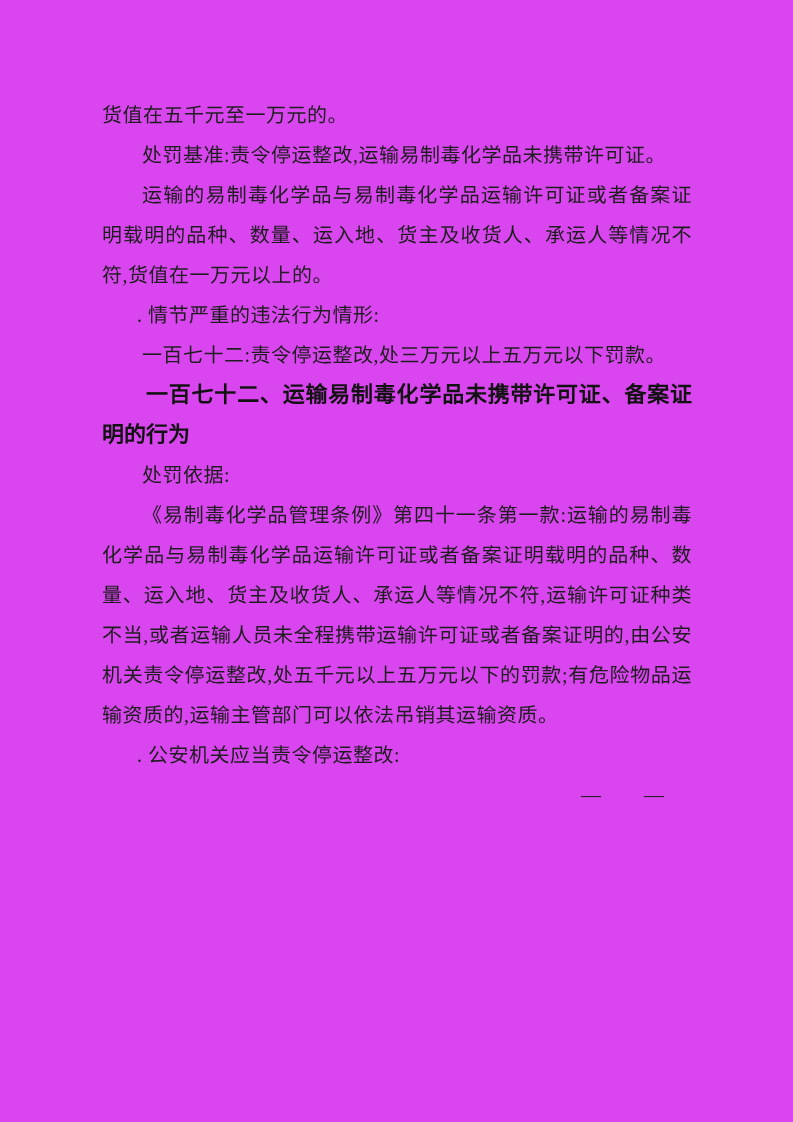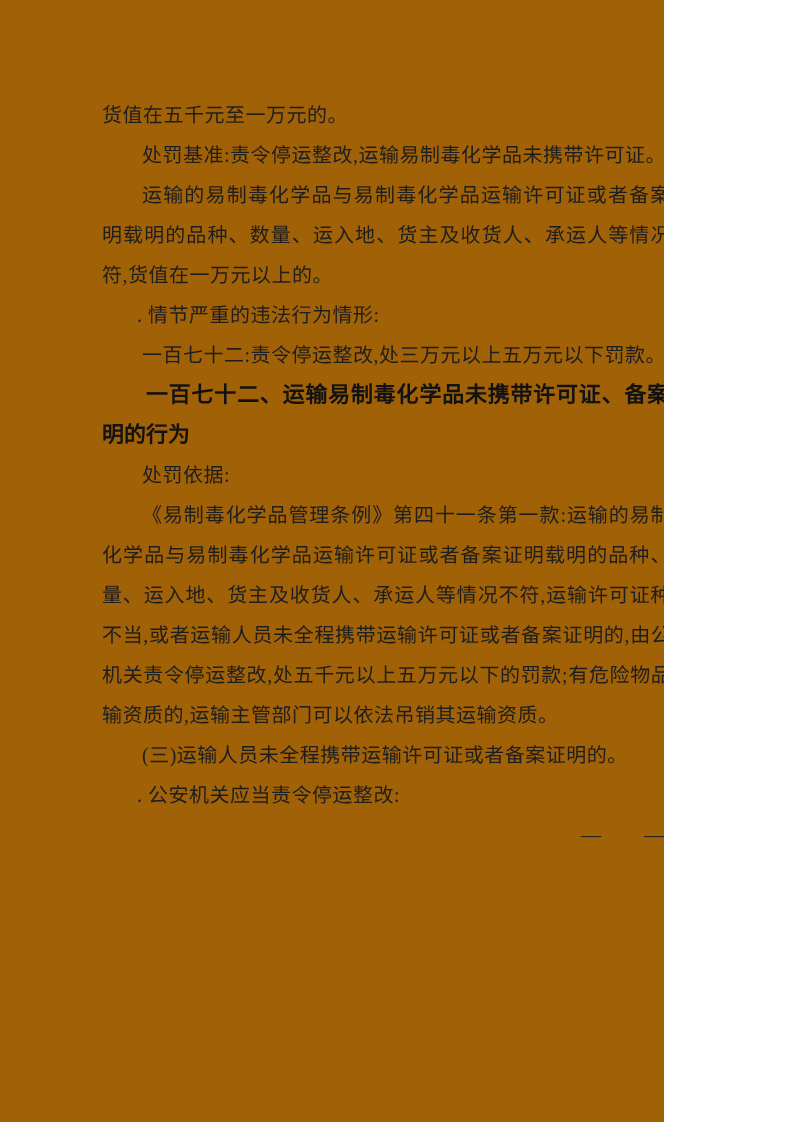--- a/index.html
+++ b/index.html
@@ -3,23 +3,23 @@
 <meta charset="utf-8">
 <style>
   * { box-sizing: border-box; }
   html, body {
     margin: 0;
     padding: 0;
     background: #ffffff;
   }
   .page {
     position: relative;
-    width: 664px;
+    width: 793px;
     height: 1122px;
-    background: #a16207;
+    background: #d946ef;
     overflow: hidden;
     font-family: "Liberation Serif", "DejaVu Serif", serif;
     color: #1e1e1e;
   }
   .content {
     position: absolute;
     left: 102px;
     top: 95px;
     width: 590px;
   }
@@ -75,21 +75,20 @@
 
     <p class="para indent">一百七十二:责令停运整改,处三万元以上五万元以下罚款。</p>
 
     <h2 class="heading">一百七十二、运输易制毒化学品未携带许可证、备案证明的行为</h2>
 
     <p class="para indent">处罚依据:</p>
 
     <p class="para indent">《易制毒化学品管理条例》第四十一条第一款:运输的易制毒化学品与易制毒化学品运输许可证或者备案证明载明的品种、数量、运入地、货主及收货人、承运人等情况不符,运输许可证种类不当,或者运输人员未全程携带运输许可证或者备案证明的,由公安机关责令停运整改,处五千元以上五万元以下的罚款;有危险物品运输资质的,运输主管部门可以依法吊销其运输资质。</p>
 
 
-    <p class="para indent">(三)运输人员未全程携带运输许可证或者备案证明的。</p>
 
 
     <p class="para dot">. 公安机关应当责令停运整改:</p>
 
     <div class="footer-row">
       <span class="dash">—</span>
       <span class="dash">—</span>
     </div>
 
   </div>

